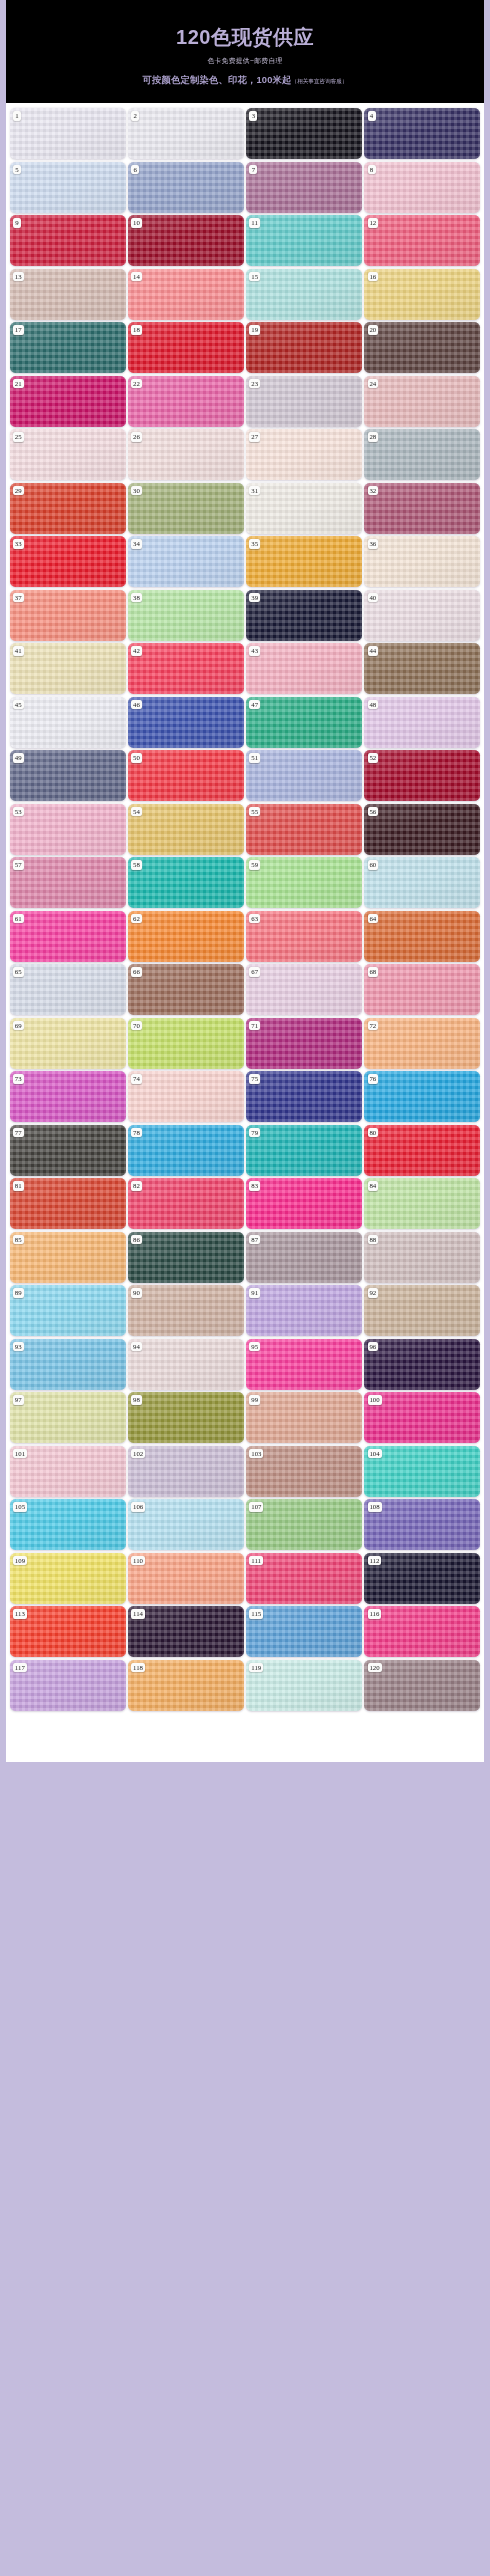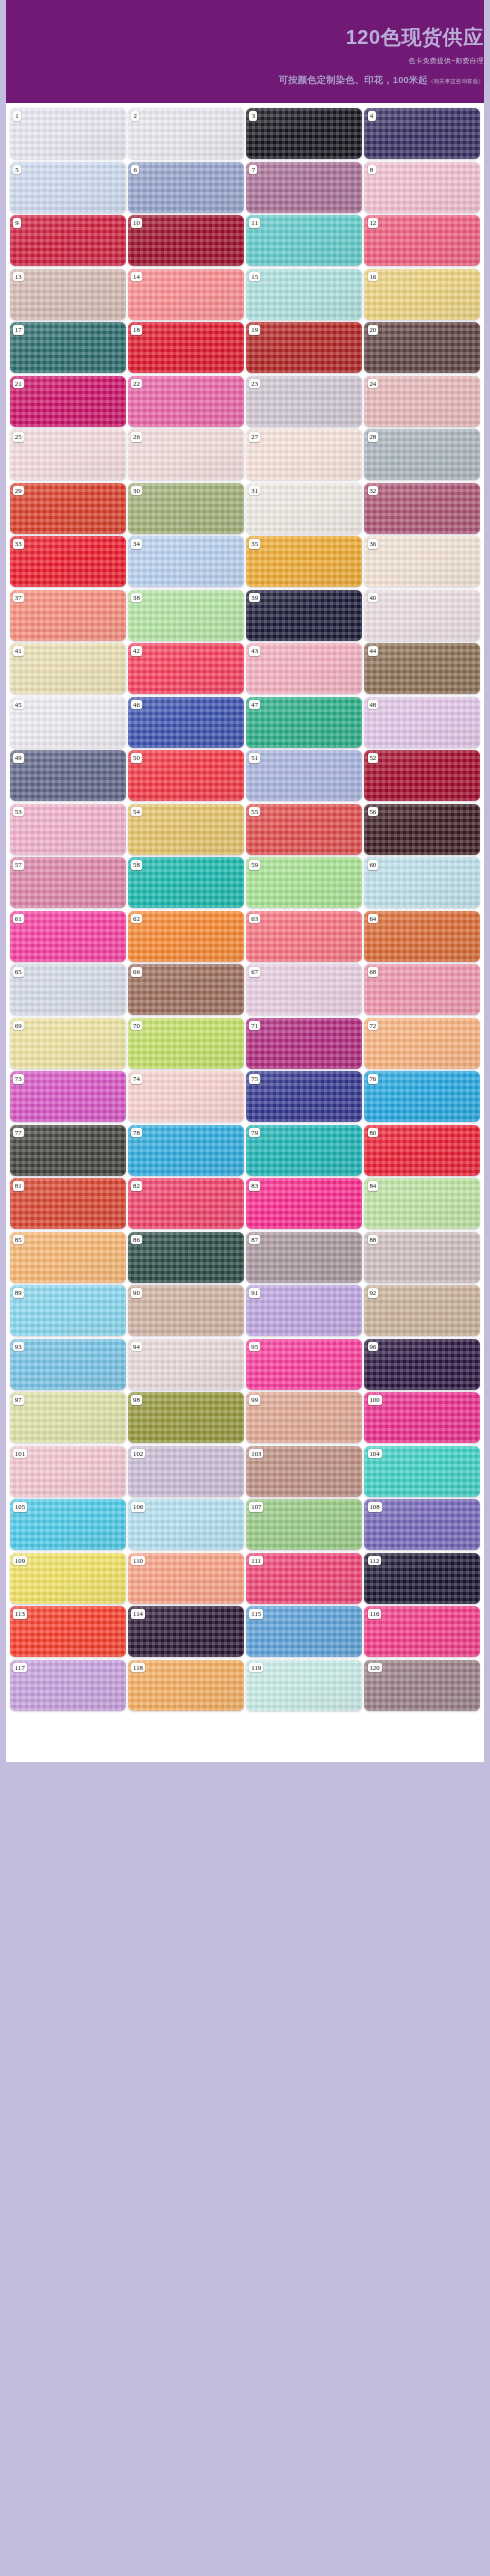--- a/index.html
+++ b/index.html
@@ -12,23 +12,23 @@
     font-family: "Liberation Sans", sans-serif;
     -webkit-font-smoothing: antialiased;
   }
   .page {
     width: 490px;
     box-sizing: border-box;
     padding: 0 6.2px 6.2px 6.2px;
     background: #c4bcdd;
   }
   .header {
-    background: #701a75;
+    background: #000000;
     padding: 26px 0 16px 0;
-    text-align: right;
+    text-align: center;
   }
   .header-title {
     font-size: 20px;
     font-weight: bold;
     color: #b9aed6;
     letter-spacing: 0.6px;
     line-height: 1.1;
     margin: 0 0 7.5px 0;
   }
   .header-sub {

